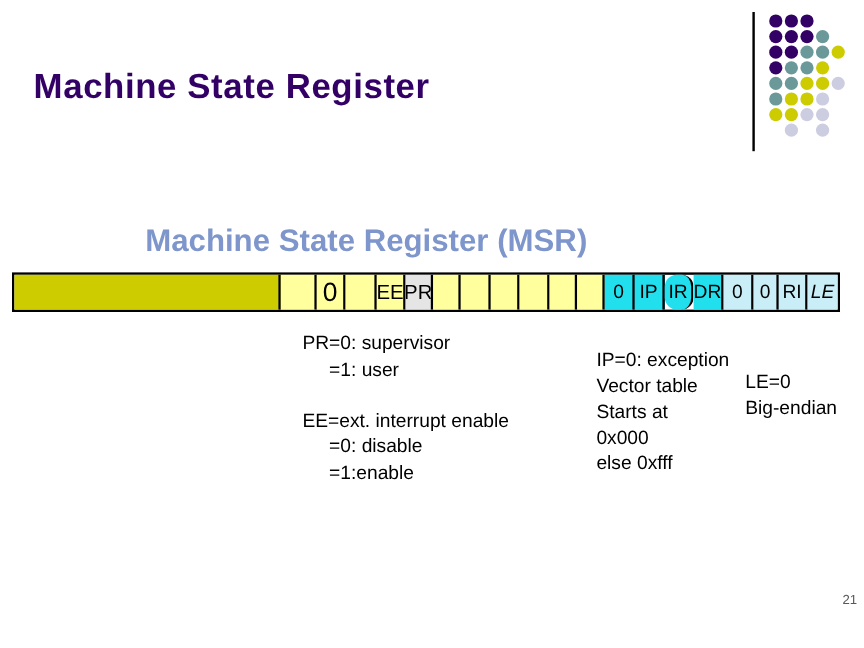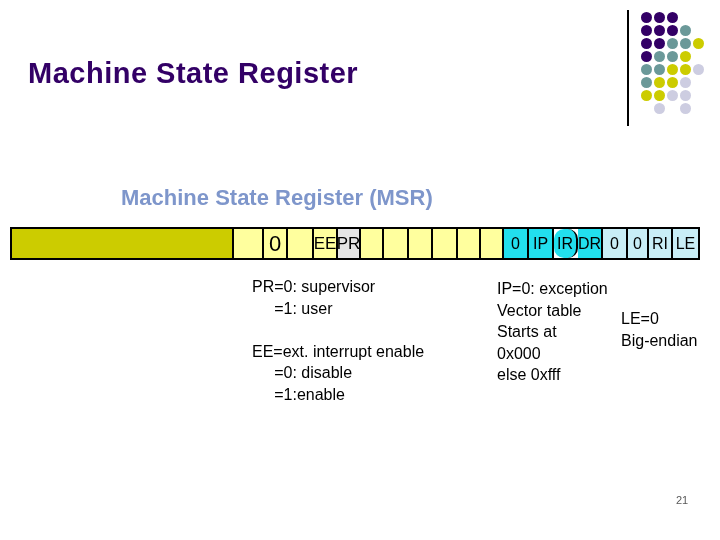--- a/index.html
+++ b/index.html
@@ -17,55 +17,55 @@
     top: 57px;
     font-size: 29px;
     font-weight: bold;
     letter-spacing: 0.5px;
     white-space: nowrap;
   }
   .subtitle {
     position: absolute;
     left: 121px;
     top: 185px;
-    font-size: 22px;
+    font-size: 26px;
     font-weight: bold;
     white-space: nowrap;
   }
   .annotation {
     position: absolute;
     color: #000000;
     font-size: 16px;
     line-height: 21.5px;
     white-space: pre;
   }
   .anno-ri  { left: 599px; top: 171px; }
   .anno-pr  { left: 252px; top: 276px; }
-  .anno-ip  { left: 497px; top: 278px; }
+  .anno-ip  { left: 497px; top: 290px; }
   .anno-le  { left: 621px; top: 308px; }
   .register {
     position: absolute;
     left: 10px;
     top: 227px;
     height: 33px;
     display: flex;
     box-sizing: border-box;
     border: 2px solid #000000;
   }
   .cell {
     box-sizing: border-box;
     height: 29px;
     border-right: 2px solid #000000;
     display: flex;
     align-items: center;
     justify-content: center;
     flex: 0 0 auto;
     overflow: hidden;
   }
-  .cell:last-child { border-right: none; }
+  .cell:last-child { border-right: none; font-style: italic; }
   .cell span { font-size: 17px; color: #000; line-height: 1; }
   .cell.big span { font-size: 22px; font-weight: normal; }
   .cell.right span { font-size: 16px; }
   .logo-line {
     position: absolute;
     left: 627px;
     top: 10px;
     width: 2px;
     height: 116px;
     background: #000000;
@@ -76,21 +76,21 @@
     pointer-events: none;
   }
   .dot {
     position: absolute;
     width: 11px;
     height: 11px;
     border-radius: 50%;
   }
   .page-number {
     position: absolute;
-    left: 676px;
+    left: 702px;
     top: 494px;
     font-size: 11px;
     color: #595959;
   }
 </style>
 </head>
 <body>
 
 <div class="slide">
 

